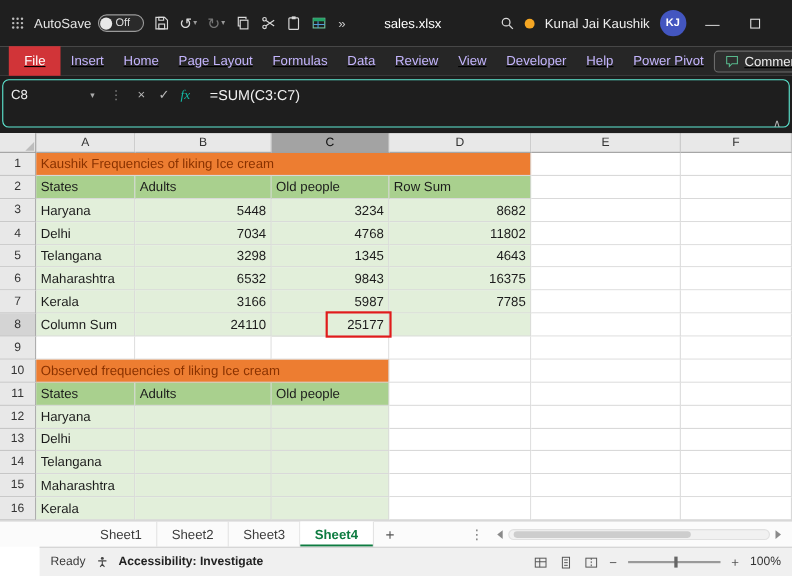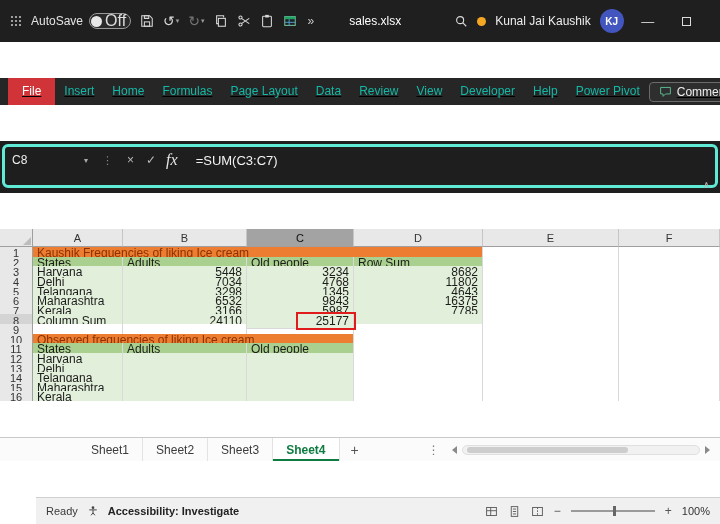--- a/index.html
+++ b/index.html
@@ -1,56 +1,56 @@
 <!DOCTYPE html>
 <html><head>
 <meta charset="utf-8">
 <style>
   * { margin:0; padding:0; box-sizing:border-box; }
   html,body { width:720px; height:524px; overflow:hidden; }
   body { font-family:"Liberation Sans", sans-serif; background:#000; }
-  .app { position:relative; width:720px; height:524px; display:flex; flex-direction:column; background:#fff; overflow:hidden;gap:36px; }
+  .app { position:relative; width:720px; height:524px; display:flex; flex-direction:column; background:#fff; overflow:hidden; }
 
   
   .titlebar { height:42px; background:#1f1f1f; display:flex; align-items:center; color:#e4e4e4; font-size:12px; padding:0 0 0 10px; gap:9px; flex:0 0 42px; }
   .tb-icon { display:flex; align-items:center; justify-content:center; width:18px; height:18px; }
   .autosave { display:flex; align-items:center; gap:6px; }
   .pill { width:42px; height:16px; border:1px solid #9a9a9a; border-radius:9px; display:flex; align-items:center; padding:1px 4px 1px 1px; gap:3px; background:#2a2a2a; cursor:pointer; }
   .knob { width:11px; height:11px; border-radius:50%; background:#e8e8e8; flex:0 0 11px; }
-  .pill-text { font-size:16px; color:#ddd; }
+  .pill-text { font-size:10px; color:#ddd; }
   .tb-undo { display:flex; align-items:center; gap:1px; color:#d9d9d9; font-size:14px; cursor:pointer; }
   .tb-undo .mini { font-size:7px; color:#9a9a9a; }
   .tb-undo.dim { color:#767676; }
   .tb-more { color:#c9c9c9; font-size:12px; margin-left:2px; cursor:pointer; }
   .filename { color:#fff; margin-left:26px; cursor:pointer; }
   .searchwrap { margin-left:44px; }
   .tb-right { margin-left:auto; display:flex; align-items:center; gap:9px; height:100%; }
   .status-dot { width:9px; height:9px; border-radius:50%; background:#F5A623; }
   .uname { color:#eee; white-space:nowrap;text-align:right; }
   .avatar { width:24px; height:24px; border-radius:50%; background:#4356C0; color:#fff; font-size:10px; display:flex; align-items:center; justify-content:center; font-weight:bold; cursor:pointer; }
   .wbtn { width:30px; height:100%; display:flex; align-items:center; justify-content:center; color:#dcdcdc; font-size:13px; cursor:pointer; }
   .maxbox { width:9px; height:9px; border:1px solid #dcdcdc; display:inline-block; }
 
   
   .ribbon { height:27px; background:#262626; display:flex; align-items:stretch; flex:0 0 27px;text-decoration:underline; }
   .rtabs { display:flex; align-items:stretch; padding-left:8px; }
-  .rtab { padding:0 9px; line-height:27px; color:#14b8a6; font-size:12px; white-space:nowrap; cursor:pointer; }
+  .rtab { padding:0 9px; line-height:27px; color:#c4b5fd; font-size:12px; white-space:nowrap; cursor:pointer; }
   .rtab.file { background:#D13438; color:#fff; padding:0 14px; }
   .ribbon-right { margin-left:auto; display:flex; align-items:center; gap:8px; padding-right:8px; }
   .comments-btn { display:flex; align-items:center; gap:5px; border:1px solid #6b6b6b; border-radius:4px; background:#2e2e2e; color:#eee; font-size:12px; padding:2px 9px; cursor:pointer; }
 
   
   .fbar { height:52px; background:#1e1e1e; position:relative; flex:0 0 52px; }
-  .fxwrap { position:absolute; left:2px; right:2px; top:3px; bottom:5px; border:3px solid #5eead4; border-radius:6px; }
+  .fxwrap { position:absolute; left:2px; right:2px; top:3px; bottom:5px; border:1px solid #5eead4; border-radius:6px; }
   .fxrow { display:flex; align-items:center; height:26px; padding-left:7px; }
   .namebox { width:80px; display:flex; align-items:center; justify-content:space-between; color:#eee; font-size:12px; cursor:pointer; padding-right:4px; }
   .namebox .caret { font-size:8px; color:#aaa; }
   .vdots { color:#8b8b8b; font-size:11px; margin:0 8px 0 10px; }
   .fxicon { color:#b9b9b9; font-size:12px; margin:0 6px; cursor:pointer; }
-  .fxlabel { color:#e5e5e5; font-size:16px; font-style:italic; font-family:"Liberation Serif", serif; margin:0 8px 0 4px; cursor:pointer; }
+  .fxlabel { color:#14b8a6; font-size:12px; font-style:italic; font-family:"Liberation Serif", serif; margin:0 8px 0 4px; cursor:pointer; }
   .ftext { color:#f2f2f2; font-size:13px; margin-left:10px; }
   .collapse { position:absolute; right:10px; bottom:3px; color:#b5b5b5; font-size:10px; cursor:pointer; }
 
   
   .sheet { flex:1 1 auto; display:flex; flex-direction:column; background:#fff; min-height:0; --cols:33px 90px 124px 107px 129px 136px 1fr; }
   .chead { display:grid; grid-template-columns:var(--cols); height:18px; flex:0 0 18px; }
   .corner { background:#e8e8e8; border-right:1px solid #9f9f9f; border-bottom:1px solid #9f9f9f; position:relative; cursor:pointer; }
   .corner::after { content:""; position:absolute; right:1px; bottom:1px; border-left:8px solid transparent; border-bottom:8px solid #bdbdbd; }
   .colh { background:#e8e8e8; border-right:1px solid #c6c6c6; border-bottom:1px solid #9f9f9f; font-size:11px; color:#333; display:flex; align-items:center; justify-content:center; cursor:pointer; }
   .colh.sel { background:#a3a3a3; color:#0d0d0d; }
@@ -178,22 +178,22 @@
         </span>
       <span class="wbtn" style="font-size:16px;">×</span>
     </div>
   </div>
 
   <div class="ribbon">
     <div class="rtabs">
         <div class="rtab file">File</div>
         <div class="rtab">Insert</div>
         <div class="rtab">Home</div>
+        <div class="rtab">Page Layout</div>
         <div class="rtab">Formulas</div>
-        <div class="rtab">Page Layout</div>
         <div class="rtab">Data</div>
         <div class="rtab">Review</div>
         <div class="rtab">View</div>
         <div class="rtab">Developer</div>
         <div class="rtab">Help</div>
         <div class="rtab">Power Pivot</div>
       </div>
     <div class="ribbon-right">
       <div class="comments-btn">
         <svg width="13" height="13" viewBox="0 0 16 16" fill="none" stroke="#58b98d" stroke-width="1.2">

